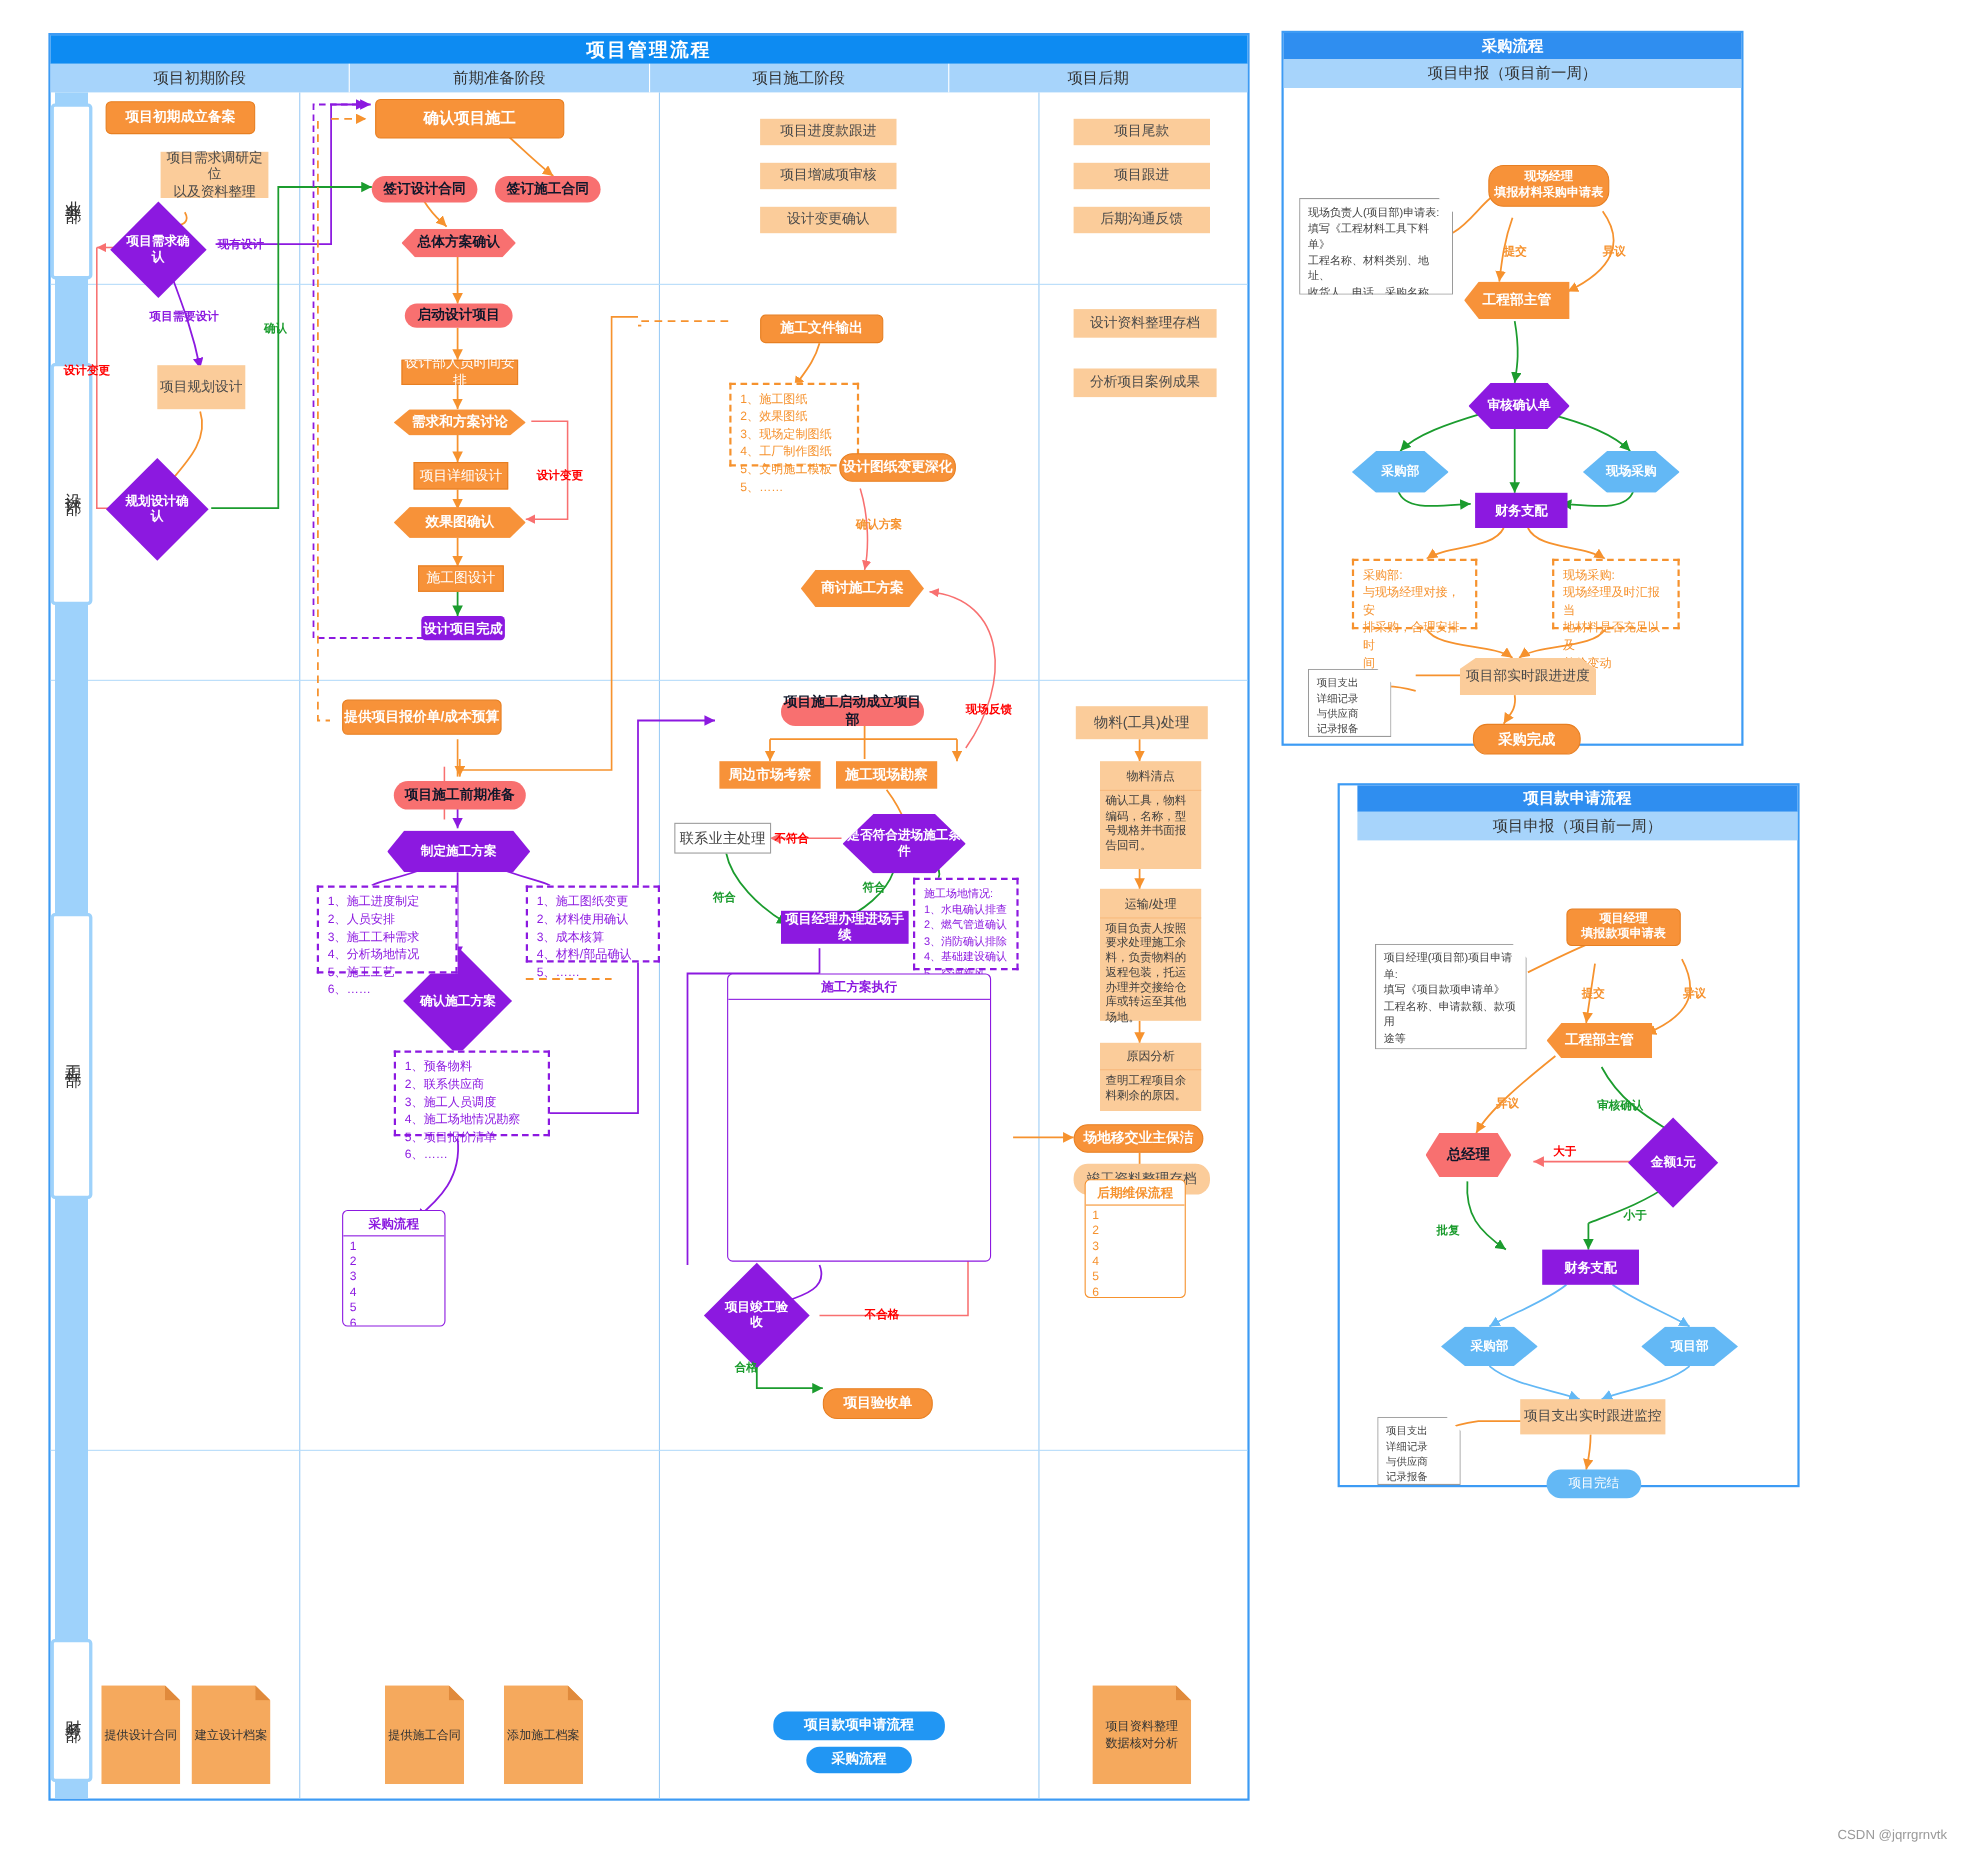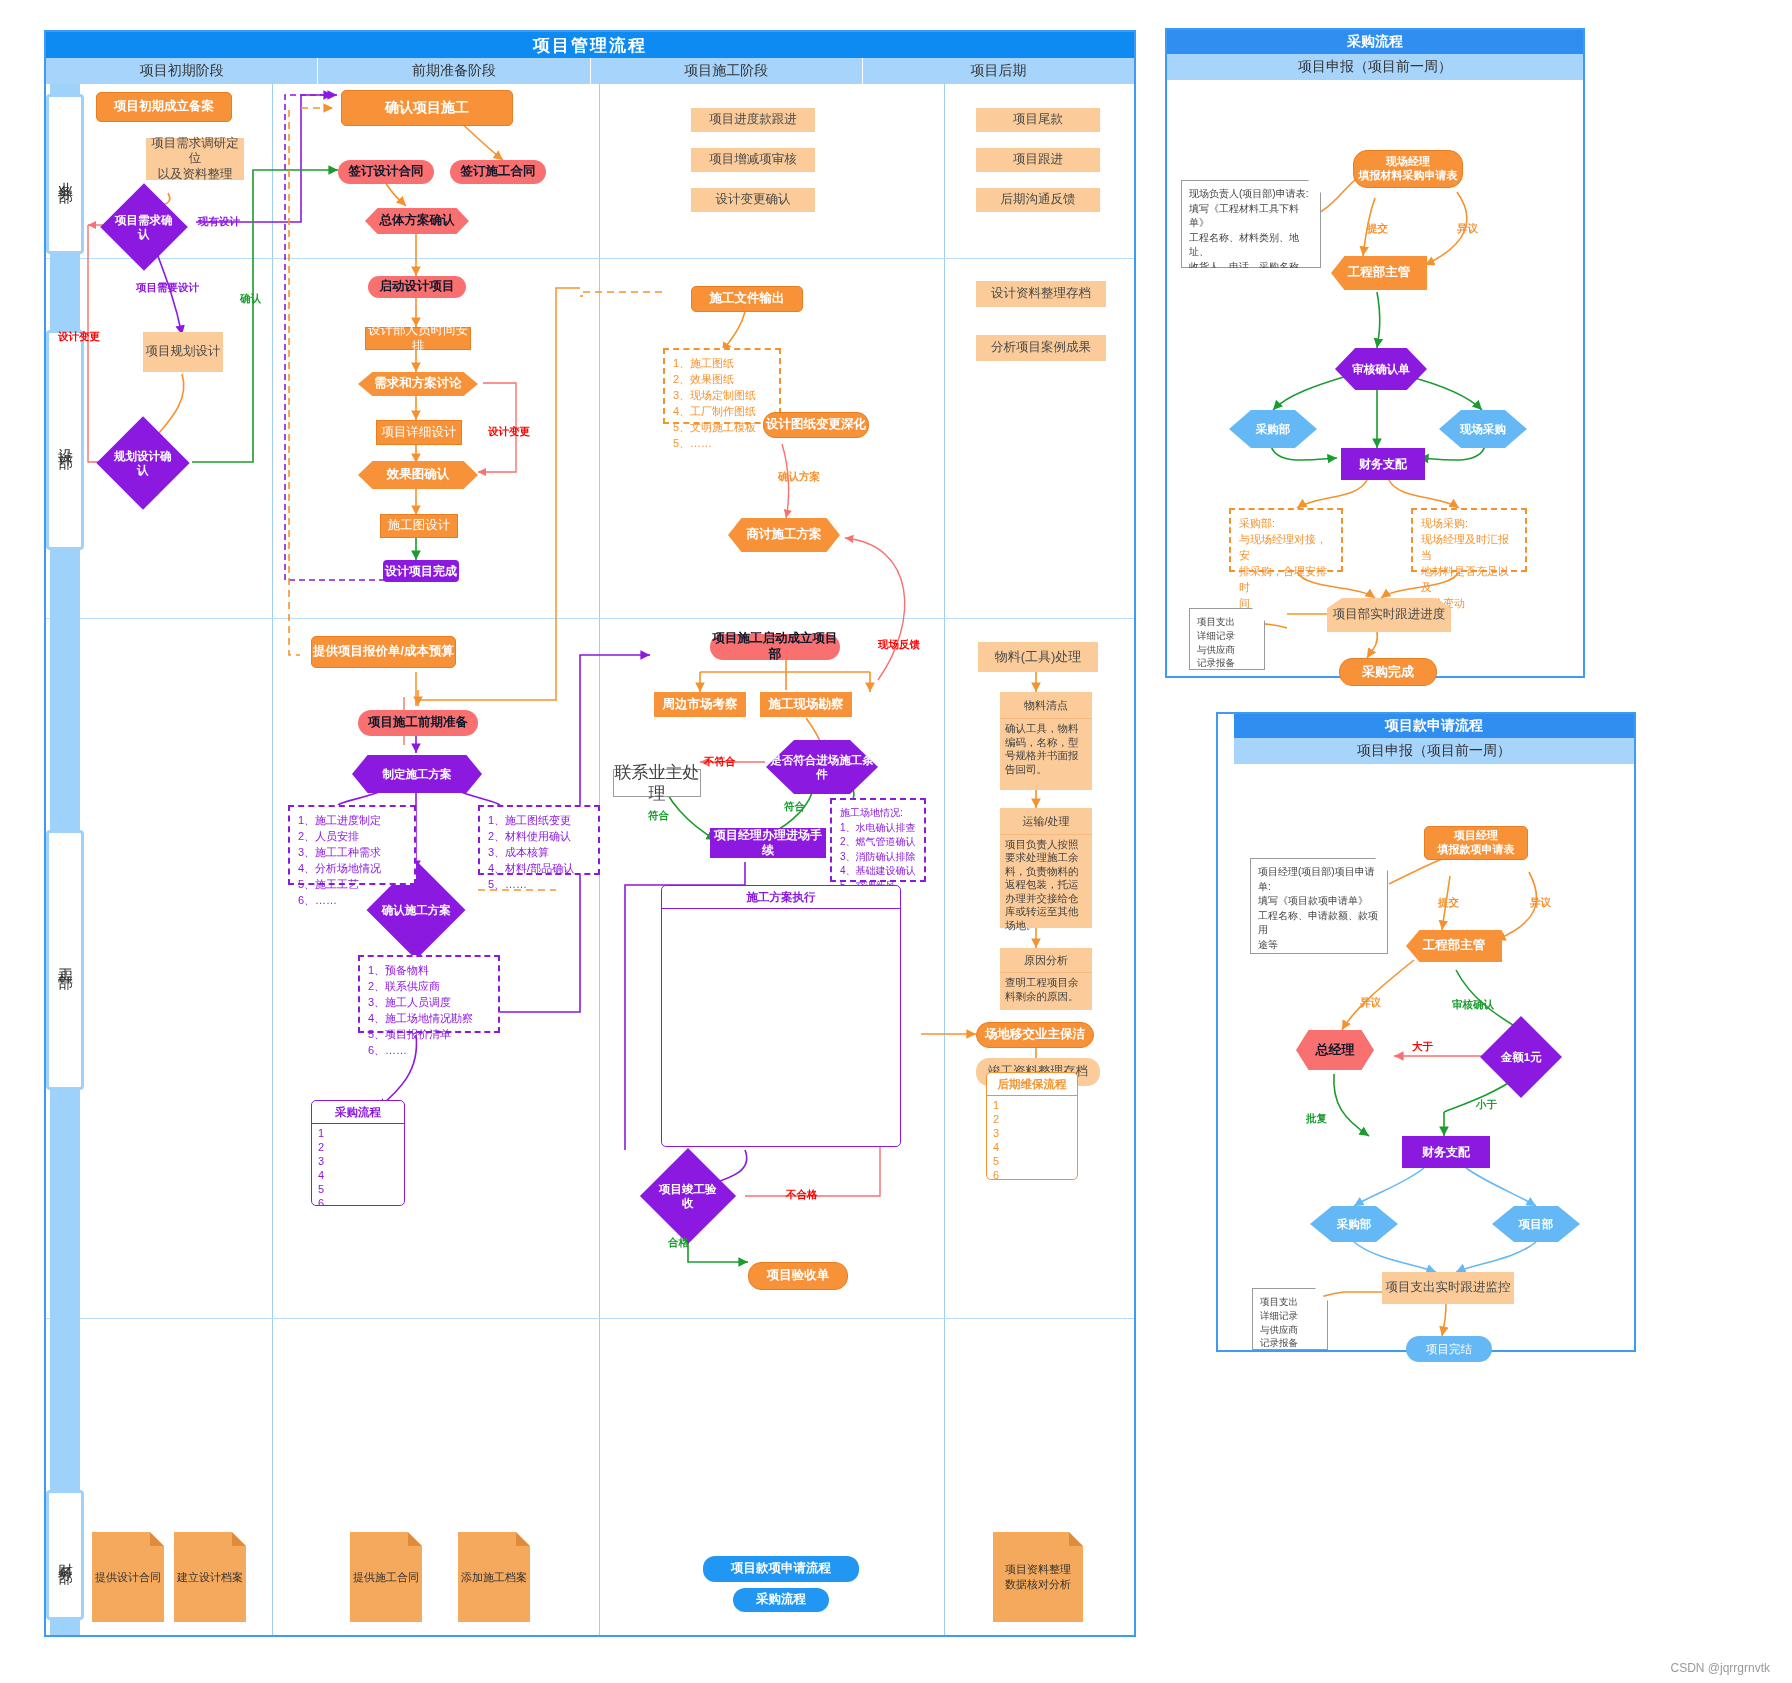--- a/index.html
+++ b/index.html
@@ -22,21 +22,21 @@
   .lane-chev{left:46px;width:38px;background:#fff;border:3px solid #9ed2fb;border-radius:4px;}
   .lane-text{left:46px;width:38px;font-size:15px;color:#333;writing-mode:vertical-rl;text-orientation:upright;display:flex;align-items:center;justify-content:center;letter-spacing:3px;}
 
   
   .n{position:absolute;box-sizing:border-box;display:flex;align-items:center;justify-content:center;text-align:center;line-height:1.25;}
   .orange-soft{background:#fbcc9a;color:#4a4a4a;font-size:12.5px;}
   .orange-solid{background:#f79239;color:#fff;font-weight:bold;font-size:12.5px;border:1px solid #e77f22;}
   .pink{background:#f87070;color:#0f172a;font-weight:bold;font-size:12.5px;border-radius:13px;}
   .purple{background:#8c19e0;color:#fff;font-weight:bold;font-size:11.5px;}
   .purple-box{background:#8c19e0;color:#fff;font-weight:bold;font-size:12px;}
-  .blue-soft{background:#fff;border:1px solid #9d9d9d;color:#444;font-size:17px;margin-top:21px;}
+  .blue-soft{background:#fff;border:1px solid #9d9d9d;color:#444;font-size:13px;}
   .blue-round{background:#2196f3;color:#fff;font-weight:bold;font-size:12.5px;border-radius:12px;}
 
   .dia{transform:rotate(45deg);}
   .dia > span{transform:rotate(-45deg);display:block;}
 
   
   .dashed{border:2px dashed #8c19e0;color:#8c19e0;font-size:11px;padding:6px 8px;text-align:left;display:block;line-height:1.45;background:#fff;}
   .dashed-o{border:2px dashed #f6922e;color:#f6922e;font-size:11px;padding:6px 8px;text-align:left;display:block;line-height:1.45;background:#fff;}
 
   

